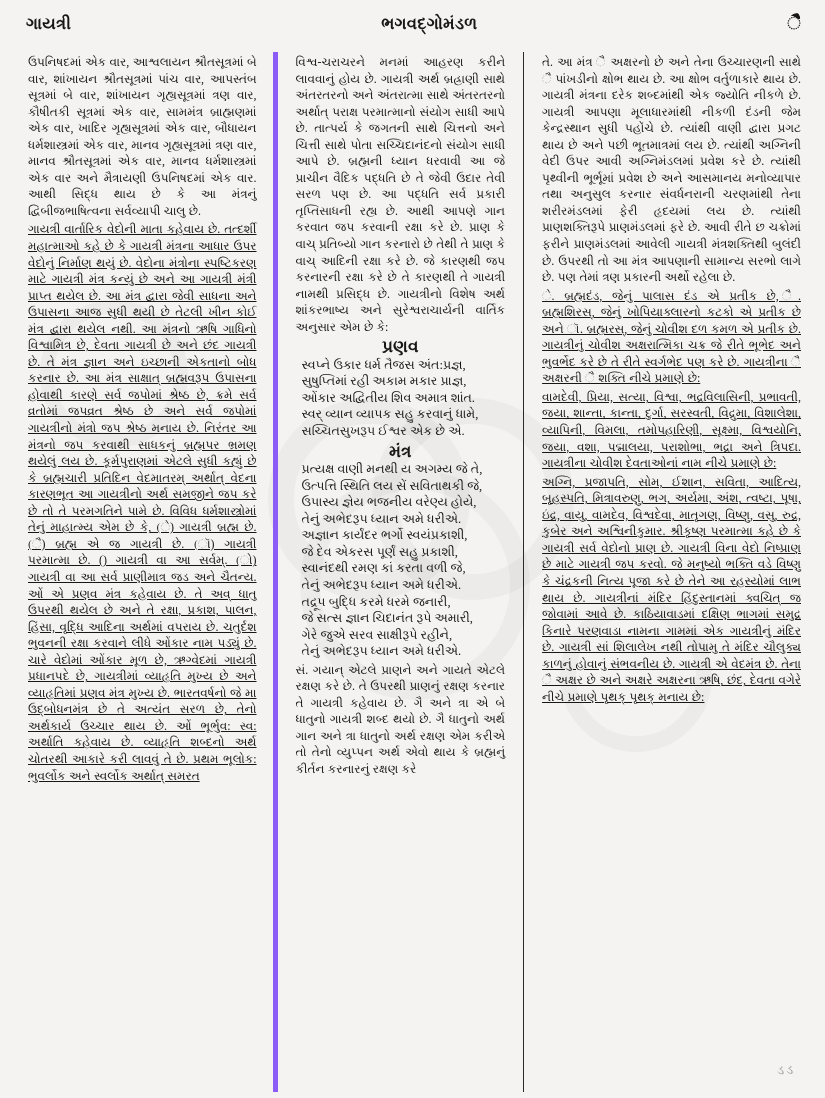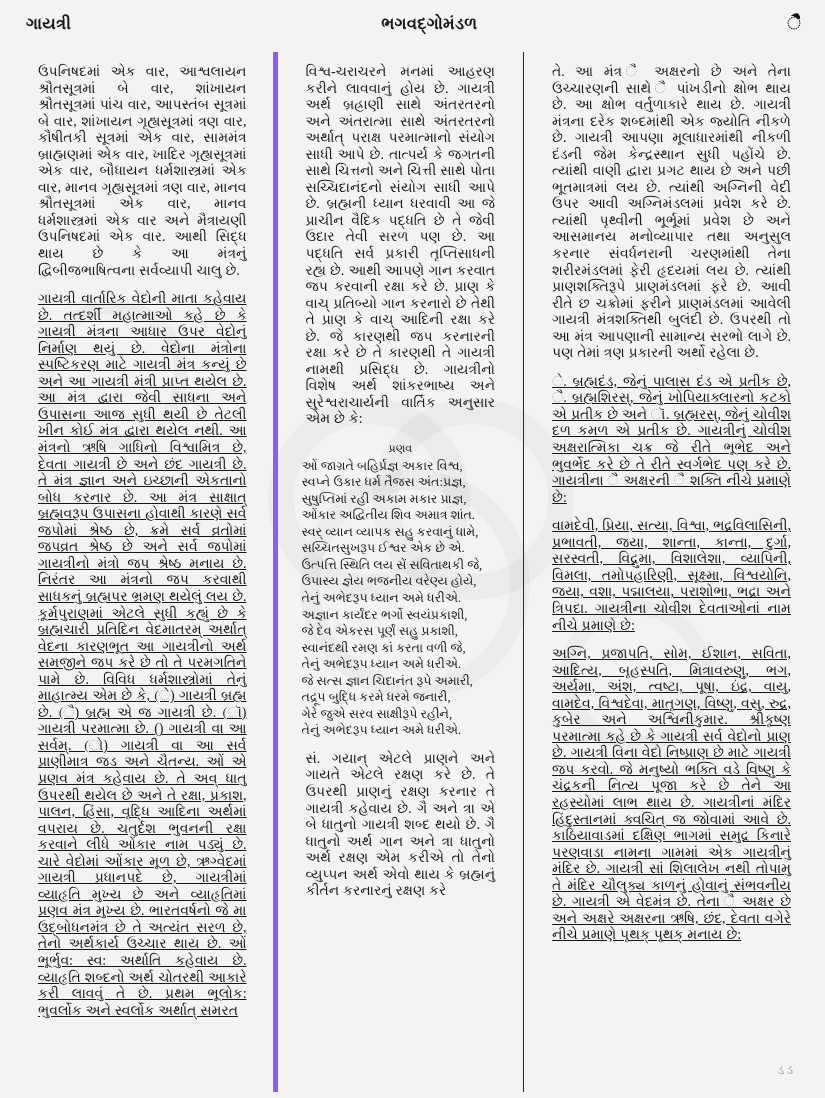--- a/index.html
+++ b/index.html
@@ -62,35 +62,35 @@
   .col {
     box-sizing: border-box;
     position: relative;
     overflow: hidden;
   }
   .col-1 { width: 285px; padding: 0 14px 0 26px; }
   .col-2 { width: 262px; padding: 0 16px 0 16px; border-left: 5px solid #8b5cf6; }
   .col-3 { width: 316px; padding: 0 22px 0 16px; border-left: 1px solid #2a2a2a; }
 
   .col p {
-    margin: 12px;
-    font-size: 14px;
+    margin: 2px;
+    font-size: 12px;
     line-height: 16.55px;
     text-align: justify;
     text-justify: inter-word;
     word-spacing: .4px;
     hyphens: none;
   }
   .col p + p { margin-top: 0; text-decoration: underline; }
 
   .verse-head {
     margin: 4px 0 1px 0;
     text-align: center;
-    font-weight: normal;
-    font-size: 11px;
+    font-weight: bold;
+    font-size: 17px;
     line-height: 16.55px;
   }
   .verse {
     margin: 0;
     font-size: 12.6px;
     line-height: 16.55px;
     text-align: left;
     text-indent: 8px;
   }
 
@@ -129,41 +129,42 @@
     <div class="col col-1">
       <p>ઉપનિષદમાં એક વાર, આશ્વલાયન શ્રૌતસૂત્રમાં બે વાર, શાંખાયન શ્રૌતસૂત્રમાં પાંચ વાર, આપસ્તંબ સૂત્રમાં બે વાર, શાંખાયન ગૃહ્યસૂત્રમાં ત્રણ વાર, કૌષીતકી સૂત્રમાં એક વાર, સામમંત્ર બ્રાહ્મણમાં એક વાર, ખાદિર ગૃહ્યસૂત્રમાં એક વાર, બૌધાયન ધર્મશાસ્ત્રમાં એક વાર, માનવ ગૃહ્યસૂત્રમાં ત્રણ વાર, માનવ શ્રૌતસૂત્રમાં એક વાર, માનવ ધર્મશાસ્ત્રમાં એક વાર અને મૈત્રાયણી ઉપનિષદમાં એક વાર. આથી સિદ્ધ થાય છે કે આ મંત્રનું દ્વિબીજભાષિત્વના સર્વવ્યાપી ચાલુ છે.</p>
       <p>ગાયત્રી વાર્તારિક વેદોની માતા કહેવાય છે. તત્દર્શી મહાત્માઓ કહે છે કે ગાયત્રી મંત્રના આધાર ઉપર વેદોનું નિર્માણ થયું છે. વેદોના મંત્રોના સ્પષ્ટિકરણ માટે ગાયત્રી મંત્ર કન્યું છે અને આ ગાયત્રી મંત્રી પ્રાપ્ત થયેલ છે. આ મંત્ર દ્વારા જેવી સાધના અને ઉપાસના આજ સુધી થયી છે તેટલી ખીન કોઈ મંત્ર દ્વારા થયેલ નથી. આ મંત્રનો ઋષિ ગાધિનો વિશ્વામિત્ર છે, દેવતા ગાયત્રી છે અને છંદ ગાયત્રી છે. તે મંત્ર જ્ઞાન અને ઇચ્છાની એકતાનો બોધ કરનાર છે. આ મંત્ર સાક્ષાત્ બ્રહ્મવરૂપ ઉપાસના હોવાથી કારણે સર્વ જપોમાં શ્રેષ્ઠ છે, ક્રમે સર્વ વ્રતોમાં જપવ્રત શ્રેષ્ઠ છે અને સર્વ જપોમાં ગાયત્રીનો મંત્રો જપ શ્રેષ્ઠ મનાય છે. નિરંતર આ મંત્રનો જપ કરવાથી સાધકનું બ્રહ્મપર ભ્રમણ થયેલું લય છે. કૂર્મપુરાણમાં એટલે સુધી કહ્યું છે કે બ્રહ્મચારી પ્રતિદિન વેદમાતરમ્ અર્થાત્ વેદના કારણભૂત આ ગાયત્રીનો અર્થ સમજીને જપ કરે છે તો તે પરમગતિને પામે છે. વિવિધ ધર્મશાસ્ત્રોમાં તેનું માહાત્મ્ય એમ છે કે, (ે) ગાયત્રી બ્રહ્મ છે. (ૈ) બ્રહ્મ એ જ ગાયત્રી છે. (ૉ) ગાયત્રી પરમાત્મા છે. (૊) ગાયત્રી વા આ સર્વમ્. (ો) ગાયત્રી વા આ સર્વ પ્રાણીમાત્ર જડ અને ચૈતન્ય. ઓં એ પ્રણવ મંત્ર કહેવાય છે. તે અવ્ ધાતુ ઉપરથી થયેલ છે અને તે રક્ષા, પ્રકાશ, પાલન, હિંસા, વૃદ્ધિ આદિના અર્થમાં વપરાય છે. ચતુર્દશ ભુવનની રક્ષા કરવાને લીધે ઓંકાર નામ પડ્યું છે. ચારે વેદોમાં ઓંકાર મૂળ છે, ઋગ્વેદમાં ગાયત્રી પ્રધાનપદે છે, ગાયત્રીમાં વ્યાહૃતિ મુખ્ય છે અને વ્યાહૃતિમાં પ્રણવ મંત્ર મુખ્ય છે. ભારતવર્ષનો જે મા ઉદ્બોધનમંત્ર છે તે અત્યંત સરળ છે, તેનો અર્થકાર્ય ઉચ્ચાર થાય છે. ઓં ભૂર્ભુવ: સ્વ: અર્થાતિ કહેવાય છે. વ્યાહૃતિ શબ્દનો અર્થ ચોતરથી આકારે કરી લાવવું તે છે. પ્રથમ ભૂલોક: ભુવર્લોક અને સ્વર્લોક અર્થાત્ સમરત</p>
     </div>
 
     <div class="col col-2">
       <p>વિશ્વ-ચરાચરને મનમાં આહરણ કરીને લાવવાનું હોય છે. ગાયત્રી અર્થ બ્રહ્રાણી સાથે અંતરતરનો અને અંતરાત્મા સાથે અંતરતરનો અર્થાત્ પરાક્ષ પરમાત્માનો સંયોગ સાધી આપે છે. તાત્પર્ય કે જગતની સાથે ચિત્તનો અને ચિત્તી સાથે પોતા સચ્ચિદાનંદનો સંયોગ સાધી આપે છે. બ્રહ્મની ધ્યાન ધરવાવી આ જે પ્રાચીન વૈદિક પદ્ધતિ છે તે જેવી ઉદાર તેવી સરળ પણ છે. આ પદ્ધતિ સર્વ પ્રકારી તૃપ્તિસાધની રહ્ય છે. આથી આપણે ગાન કરવાત જપ કરવાની રક્ષા કરે છે. પ્રાણ કે વાચ્ પ્રતિબ્યો ગાન કરનારો છે તેથી તે પ્રાણ કે વાચ્ આદિની રક્ષા કરે છે. જે કારણથી જપ કરનારની રક્ષા કરે છે તે કારણથી તે ગાયત્રી નામથી પ્રસિદ્ધ છે. ગાયત્રીનો વિશેષ અર્થ શાંકરભાષ્ય અને સુરેશ્વરાચાર્યની વાર્તિક અનુસાર એમ છે કે:</p>
 
       <div>
         <div class="verse-head">પ્રણવ</div>
-        <div class="verse">ઓં જાગ્રતે બહિર્પ્રજ્ઞ અકાર વિશ્વ,</div>
         <div class="verse">સ્વપ્ને ઉકાર ધર્મ તૈજસ અંત:પ્રજ્ઞ,</div>
         <div class="verse">સુષુપ્તિમાં રહી અકામ મકાર પ્રાજ્ઞ,</div>
         <div class="verse">ઓંકાર અદ્વિતીય શિવ અમાત્ર શાંત.</div>
       </div>
 
       <div>
         <div class="verse">સ્વર્ વ્યાન વ્યાપક સહુ કરવાનું ધામે,</div>
         <div class="verse">સચ્ચિતસુખરૂપ ઈશ્વર એક છે એ.</div>
       </div>
 
       <div>
+        <div class="verse-head">મંત્ર</div>
+        <div class="verse">પ્રત્યક્ષ વાણી મનથી ય અગમ્ય જે તે,</div>
         <div class="verse">ઉત્પત્તિ સ્થિતિ લય સેં સવિતાથકી જે,</div>
         <div class="verse">ઉપાસ્ય જ્ઞેય ભજનીય વરેણ્ય હોયે,</div>
         <div class="verse">તેનું અભેદરૂપ ધ્યાન અમે ધરીએ.</div>
         <div class="verse">અજ્ઞાન કાર્યંદર ભર્ગો સ્વયંપ્રકાશી,</div>
         <div class="verse">જે દેવ એકરસ પૂર્ણં સહુ પ્રકાશી,</div>
         <div class="verse">સ્વાનંદથી રમણ કાં કરતા વળી જે,</div>
         <div class="verse">તેનું અભેદરૂપ ધ્યાન અમે ધરીએ.</div>
+        <div class="verse">તદ્રૂપ બુદ્ધિ કરમે ધરમે જનારી,</div>
         <div class="verse">જે સત્સ જ્ઞાન ચિદાનંત રૂપે અમારી,</div>
-        <div class="verse">તદ્રૂપ બુદ્ધિ કરમે ધરમે જનારી,</div>
         <div class="verse">ગેરે જુએ સરવ સાક્ષીરૂપે રહીને,</div>
         <div class="verse">તેનું અભેદરૂપ ધ્યાન અમે ધરીએ.</div>
       </div>
 
       <p>સં. ગયાન્ એટલે પ્રાણને અને ગાયતે એટલે રક્ષણ કરે છે. તે ઉપરથી પ્રાણનું રક્ષણ કરનાર તે ગાયત્રી કહેવાય છે. ગૈ અને ત્રા એ બે ધાતુનો ગાયત્રી શબ્દ થયો છે. ગૈ ધાતુનો અર્થ ગાન અને ત્રા ધાતુનો અર્થ રક્ષણ એમ કરીએ તો તેનો વ્યુપ્પન અર્થ એવો થાય કે બ્રહ્મનું કીર્તન કરનારનું રક્ષણ કરે</p>
     </div>
 
     <div class="col col-3">
       <p>તે. આ મંત્ર ૈ૊ અક્ષરનો છે અને તેના ઉચ્ચારણની સાથે ૈ૊ પાંખડીનો ક્ષોભ થાય છે. આ ક્ષોભ વર્તુળાકારે થાય છે. ગાયત્રી મંત્રના દરેક શબ્દમાંથી એક જ્યોતિ નીકળે છે. ગાયત્રી આપણા મૂલાધારમાંથી નીકળી દંડની જેમ કેન્દ્રસ્થાન સુધી પહોંચે છે. ત્યાંથી વાણી દ્વારા પ્રગટ થાય છે અને પછી ભૂતમાત્રમાં લય છે. ત્યાંથી અગ્નિની વેદી ઉપર આવી અગ્નિમંડલમાં પ્રવેશ કરે છે. ત્યાંથી પૃથ્વીની ભૂર્ભૂમાં પ્રવેશ છે અને આસમાનય મનોવ્યાપાર તથા અનુસુલ કરનાર સંવર્ધનરાની ચરણમાંથી તેના શરીરમંડલમાં ફેરી હૃદયમાં લય છે. ત્યાંથી પ્રાણશક્તિરૂપે પ્રાણમંડલમાં ફરે છે. આવી રીતે છ ચક્રોમાં ફરીને પ્રાણમંડલમાં આવેલી ગાયત્રી મંત્રશક્તિથી બુલંદી છે. ઉપરથી તો આ મંત્ર આપણાની સામાન્ય સરભો લાગે છે. પણ તેમાં ત્રણ પ્રકારની અર્થો રહેલા છે.</p>
       <p>ે. બ્રહ્મદંડ, જેનું પાલાસ દંડ એ પ્રતીક છે, ૈ. બ્રહ્મશિરસ્, જેનું ખોપિયાક્લારનો કટકો એ પ્રતીક છે અને ૉ. બ્રહ્મરસ્, જેનું ચોવીશ દળ કમળ એ પ્રતીક છે. ગાયત્રીનું ચોવીશ અક્ષરાત્મિકા ચક્ર જે રીતે ભૂભેદ અને ભુવર્ભેદ કરે છે તે રીતે સ્વર્ગભેદ પણ કરે છે. ગાયત્રીના ૈ૊ અક્ષરની ૈ૊ શક્તિ નીચે પ્રમાણે છે:</p>

